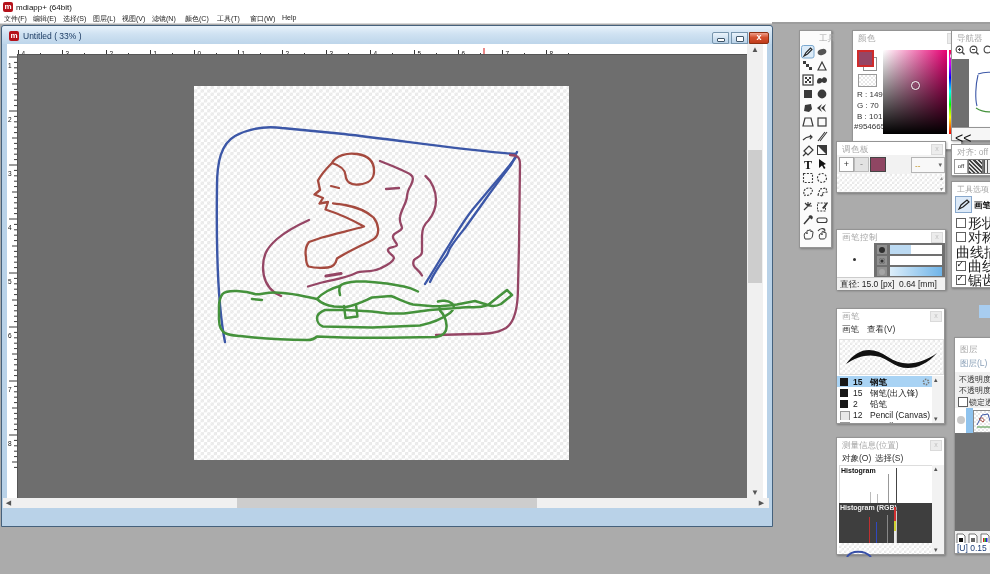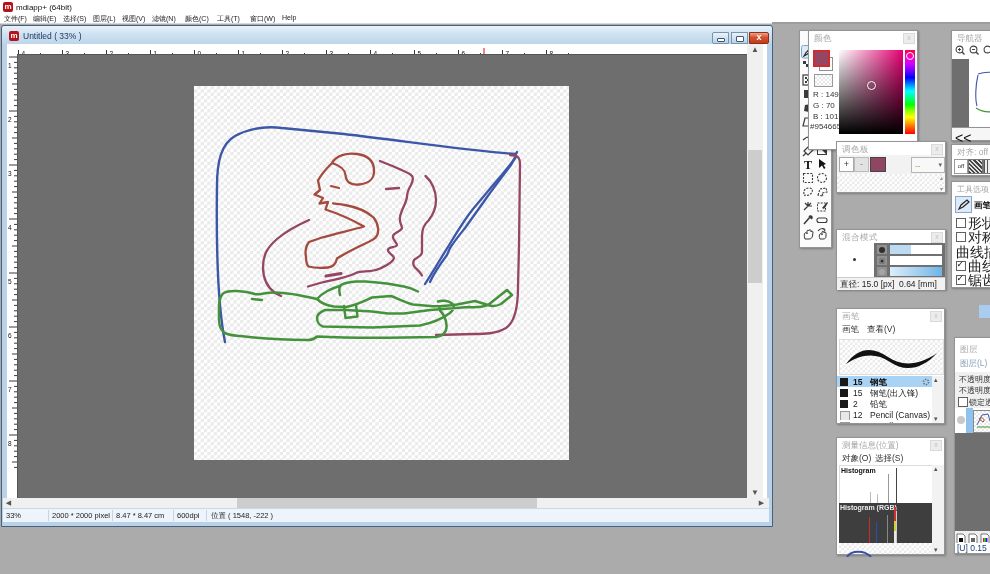--- a/index.html
+++ b/index.html
@@ -288,31 +288,20 @@
       <div class="abs" style="left:0;top:443px;width:16px;height:11px;color:#555;font-size:8px;text-align:center;line-height:11px">▼</div>
     </div>
   </div>
 
   <div class="abs" style="left:1px;top:472px;width:766px;height:10px;background:#f0f0f0">
     <div class="abs" style="left:0;top:0;width:11px;height:10px;color:#555;font-size:7px;text-align:center;line-height:10px">◀</div>
     <div class="abs" style="left:234px;top:0;width:300px;height:10px;background:#cdcdcd"></div>
     <div class="abs" style="left:753px;top:0;width:11px;height:10px;color:#555;font-size:7px;text-align:center;line-height:10px">▶</div>
   </div>
 
-  <div class="abs" style="left:1px;top:482px;width:766px;height:13px;background:#eef4fb;border-top:1px solid #c9d9ea;font-size:7.5px;color:#222">
-    <span class="abs" style="left:3px;top:2px">33%</span>
-    <span class="abs" style="left:49px;top:2px">2000 * 2000 pixel</span>
-    <span class="abs" style="left:113px;top:2px">8.47 * 8.47 cm</span>
-    <span class="abs" style="left:174px;top:2px">600dpi</span>
-    <span class="abs" style="left:208px;top:2px">位置 ( 1548, -222 )</span>
-    <div class="abs" style="left:45px;top:1px;width:1px;height:11px;background:#c5d5e5"></div>
-    <div class="abs" style="left:109px;top:1px;width:1px;height:11px;background:#c5d5e5"></div>
-    <div class="abs" style="left:170px;top:1px;width:1px;height:11px;background:#c5d5e5"></div>
-    <div class="abs" style="left:203px;top:1px;width:1px;height:11px;background:#c5d5e5"></div>
-  </div>
 </div>
 
 <div class="pnl" style="left:799px;top:30px;width:33px;height:218px;background:#fbfbfb">
   <div class="ptitle" style="left:19px;letter-spacing:0">工具</div>
   <svg class="abs" style="left:1px;top:14px" width="29" height="200" id="toolsvg">
       <g transform="translate(1,1)">
         <rect x="-0.5" y="-0.5" width="12.5" height="12.5" rx="2" fill="#dcebf8" stroke="#7aa8d0"></rect>
         <path d="M2,10 L4,6.5 L8.5,2 L10,3.5 L5.5,8 Z" fill="none" stroke="#222" stroke-width="1.1"></path>
       </g>
       <g transform="translate(15,1)">
@@ -403,21 +392,21 @@
       <g transform="translate(1,183)">
         <path d="M3,11 C2,8 2,6 3,5 C4,4 5,5 5,6 L5,3 C5,2 7,2 7,3 L7,2.5 C7,1.5 9,1.5 9,2.5 L9,4 C9,3 11,3 11,4 L10.5,8 C10,10 9,11 7,11 Z" fill="none" stroke="#3a3a3a" stroke-width="1"></path>
       </g>
       <g transform="translate(15,183)">
         <path d="M4,11 C3,9 3,7 4,6 C5,5 6,6 6,7 L6,4 C6,3 8,3 8,4 L8,5 C8,4 10,4 10,5 L10,8 C10,10 9,11 7,11 Z" fill="none" stroke="#3a3a3a" stroke-width="1"></path>
         <path d="M2,3 C4,0.5 7,0 9,1.5 M9,1.5 L6.5,1 M9,1.5 L8.5,3.5" fill="none" stroke="#3a3a3a" stroke-width="1.1"></path>
       </g>
     </svg>
 </div>
 
-<div class="pnl" style="left:808px;top:30px;width:110px;height:120px">
+<div class="pnl" style="left:852px;top:30px;width:110px;height:120px">
   <div class="ptitle">颜色</div>
   <div class="cbtn" style="right:2px">x</div>
   <div class="abs" style="left:10px;top:26px;width:12px;height:12px;background:#fff;border:1px solid #909090"></div>
   <div class="abs" style="left:4px;top:19px;width:13px;height:13px;background:#954665;border:2px solid #cf2b2b"></div>
   <div class="abs chk" style="left:5px;top:43px;width:17px;height:11px;border:1px solid #9a9a9a;background-size:4px 4px;background-position:0 0,2px 2px"></div>
   <div class="t8" style="left:4px;top:59px;font-size:8px">R : 149</div>
   <div class="t8" style="left:4px;top:70px;font-size:8px">G : 70</div>
   <div class="t8" style="left:4px;top:81px;font-size:8px">B : 101</div>
   <div class="t8" style="left:1px;top:91px;font-size:8px">#954665</div>
   <div class="abs" style="left:30px;top:19px;width:64px;height:84px;background-image:linear-gradient(to top,#000,rgba(0,0,0,0)),linear-gradient(to right,#fff,#e60073)">
@@ -440,21 +429,21 @@
       <span class="abs" style="right:2px;top:3px;font-size:7px;color:#666">▾</span>
     </div>
   </div>
   <div class="abs chk" style="left:0;top:32px;width:108px;height:18px;background-size:5px 5px;background-position:0 0,2.5px 2.5px">
     <span class="abs" style="right:2px;top:0;font-size:6px;color:#999">▴</span>
     <span class="abs" style="right:2px;bottom:0;font-size:6px;color:#999">▾</span>
   </div>
 </div>
 
 <div class="pnl" style="left:836px;top:229px;width:110px;height:61px">
-  <div class="ptitle">混合模式</div>
+  <div class="ptitle">画笔控制</div>
   <div class="cbtn" style="right:2px">x</div>
   <div class="abs" style="left:0;top:13px;width:37px;height:34px;background:#fff">
     <div class="abs" style="left:16px;top:15px;width:3px;height:3px;background:#333;border-radius:50%"></div>
   </div>
   <div class="abs" style="left:37px;top:13px;width:71px;height:34px;background:#707070">
     <div class="abs" style="left:3px;top:2px;width:10px;height:9px;background:#919191">
         <div class="abs" style="left:2px;top:1.5px;width:6px;height:6px;background:#2e2e2e;border-radius:50%"></div>
       </div>
     <div class="abs" style="left:16px;top:2px;width:52px;height:9px;background:#fff">
         <div class="abs" style="left:0;top:0;width:21px;height:9px;background:#bcdaf2"></div>

